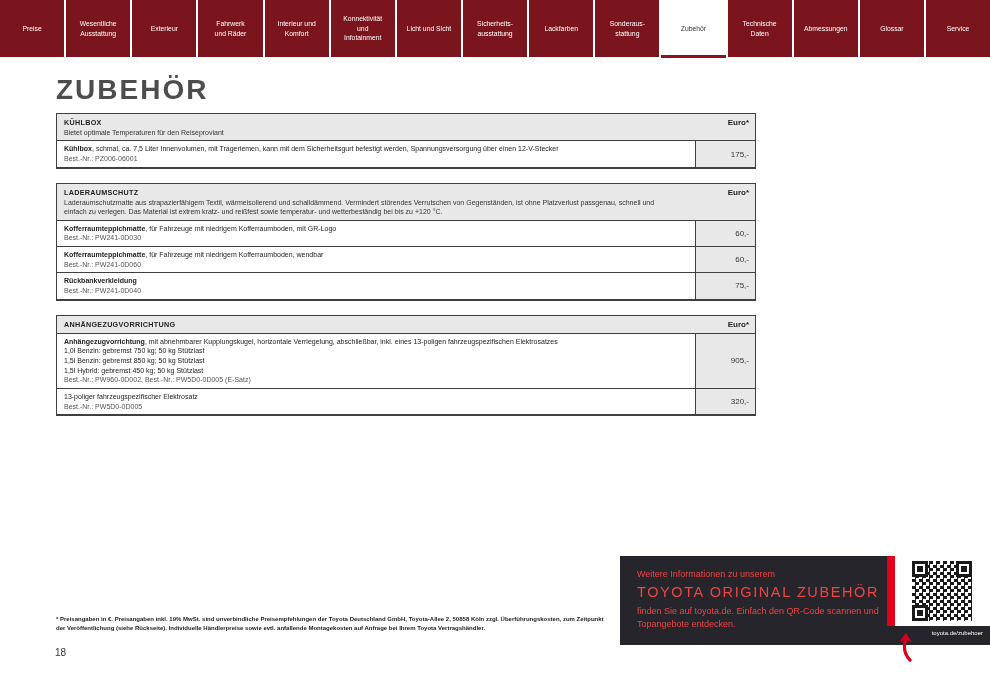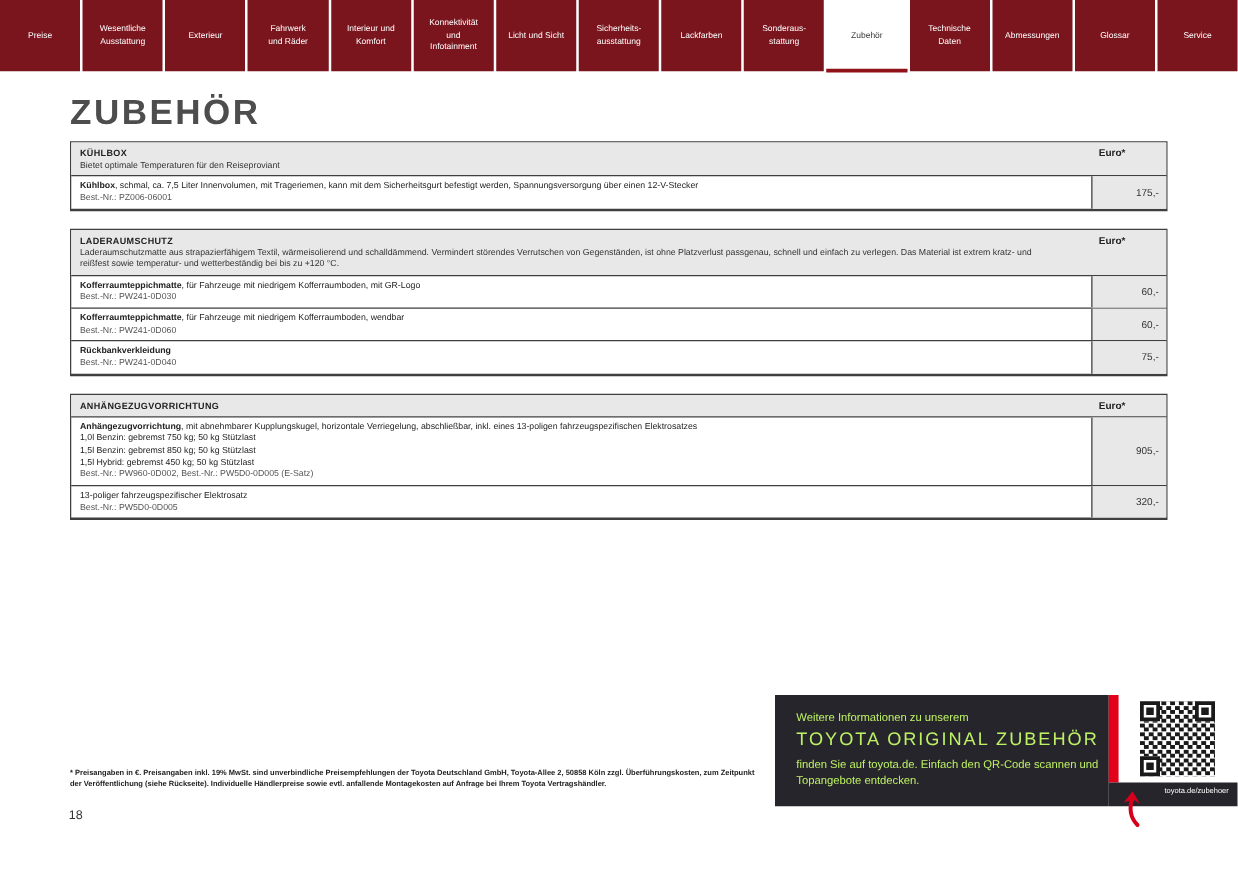--- a/index.html
+++ b/index.html
@@ -15,42 +15,42 @@
     flex:1; background:#7a151d; color:#fff; font-size:6.8px; line-height:1.4;
     display:flex; align-items:center; justify-content:center; text-align:center;
     white-space:pre-line; position:relative; padding:2px 1px; cursor:pointer;
   }
   .tab.active { background:#fff; color:#3a3a3a; }
   .tab.active::after { content:""; position:absolute; left:0; right:0; bottom:-1px; height:3px; background:#8f1218; }
 
   .page-title { position:absolute; left:56px; top:74px; font-size:28px; letter-spacing:2px; color:#4d4d4d; }
 
   
-  .content { position:absolute; left:56px; top:113px; width:878px; }
+  .content { position:absolute; left:56px; top:113px; width:700px; }
   .ptable { border:1px solid #3f3f3f; border-bottom-width:2px; margin-bottom:14px; background:#fff; }
   .thead { display:flex; background:#e8e8e8; }
   .th-left { flex:1; padding:4px 7px 3px; }
   .ttitle { font-size:7.2px; font-weight:bold; letter-spacing:.3px; color:#222; }
   .tsub { font-size:7px; color:#333; margin-top:1px; line-height:1.35; padding-right:16px; }
-  .teuro { width:60px; font-size:8px; font-weight:bold; text-align:left; padding:4px 6px; color:#222; }
+  .teuro { width:60px; font-size:8px; font-weight:bold; text-align:right; padding:4px 6px; color:#222; }
   .trow { display:flex; border-top:1px solid #3f3f3f; }
   .td { flex:1; padding:3px 7px; }
   .dline { font-size:7px; line-height:1.38; color:#222; }
   .bname { font-weight:bold; }
   .bestnr { font-size:7px; color:#555; line-height:1.38; }
   .tprice { width:60px; background:#e8e8e8; border-left:1px solid #3f3f3f; font-size:8px; color:#333;
             display:flex; align-items:center; justify-content:flex-end; padding:0 6px;text-align:right; }
 
   
   .footnote { position:absolute; left:56px; top:615px; width:556px; font-size:6px; line-height:1.5; color:#222; font-weight:bold; }
   .pagenum { position:absolute; left:55px; top:647px; font-size:10px; color:#333; }
 
   
   .infobox { position:absolute; left:620px; top:556px; width:370px; height:89px; display:flex; }
-  .ib-text { flex:1; background:#26252b; color:#bef264; padding:13px 8px 8px 17px; }
+  .ib-text { flex:1; background:#26252b; color:#ef4444; padding:13px 8px 8px 17px; }
   .ib-line1 { font-size:9px; margin-bottom:5px; }
   .ib-line2 { font-size:14.5px; letter-spacing:1.6px; margin-bottom:5px; white-space:nowrap; }
   .ib-line3 { font-size:9px; line-height:1.45; max-width:250px; }
   .ib-right { width:104px; display:flex; flex-direction:column; }
   .ib-top { flex:1; display:flex; }
   .ib-stripe { width:8px; background:#e2001a; }
   .ib-qrpanel { flex:1; background:#fff; display:flex; align-items:center; justify-content:center; }
   .ib-caption { height:19px; background:#26252b; color:#fff; font-size:6px; text-align:right; padding:4px 7px 0 0; }
 
   .qr { width:60px; height:60px; position:relative;

